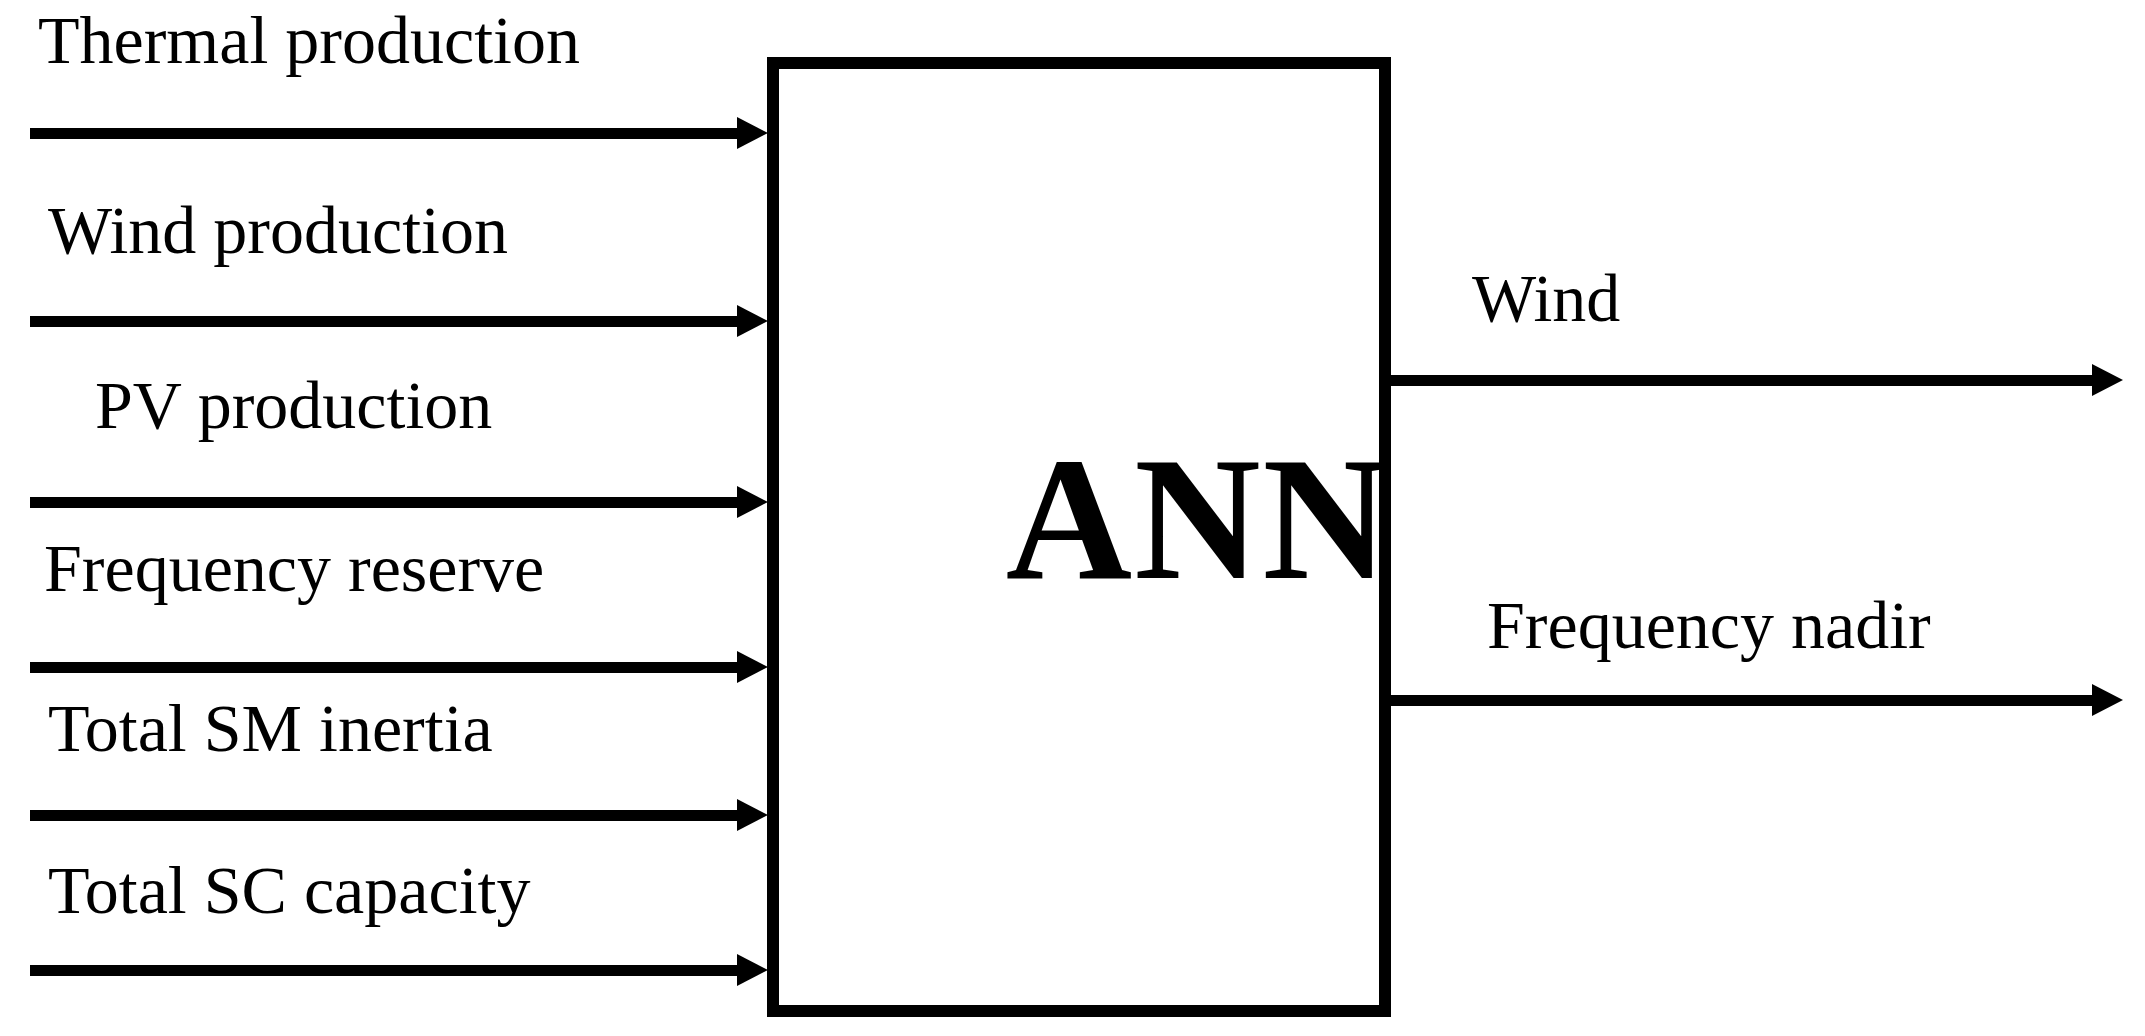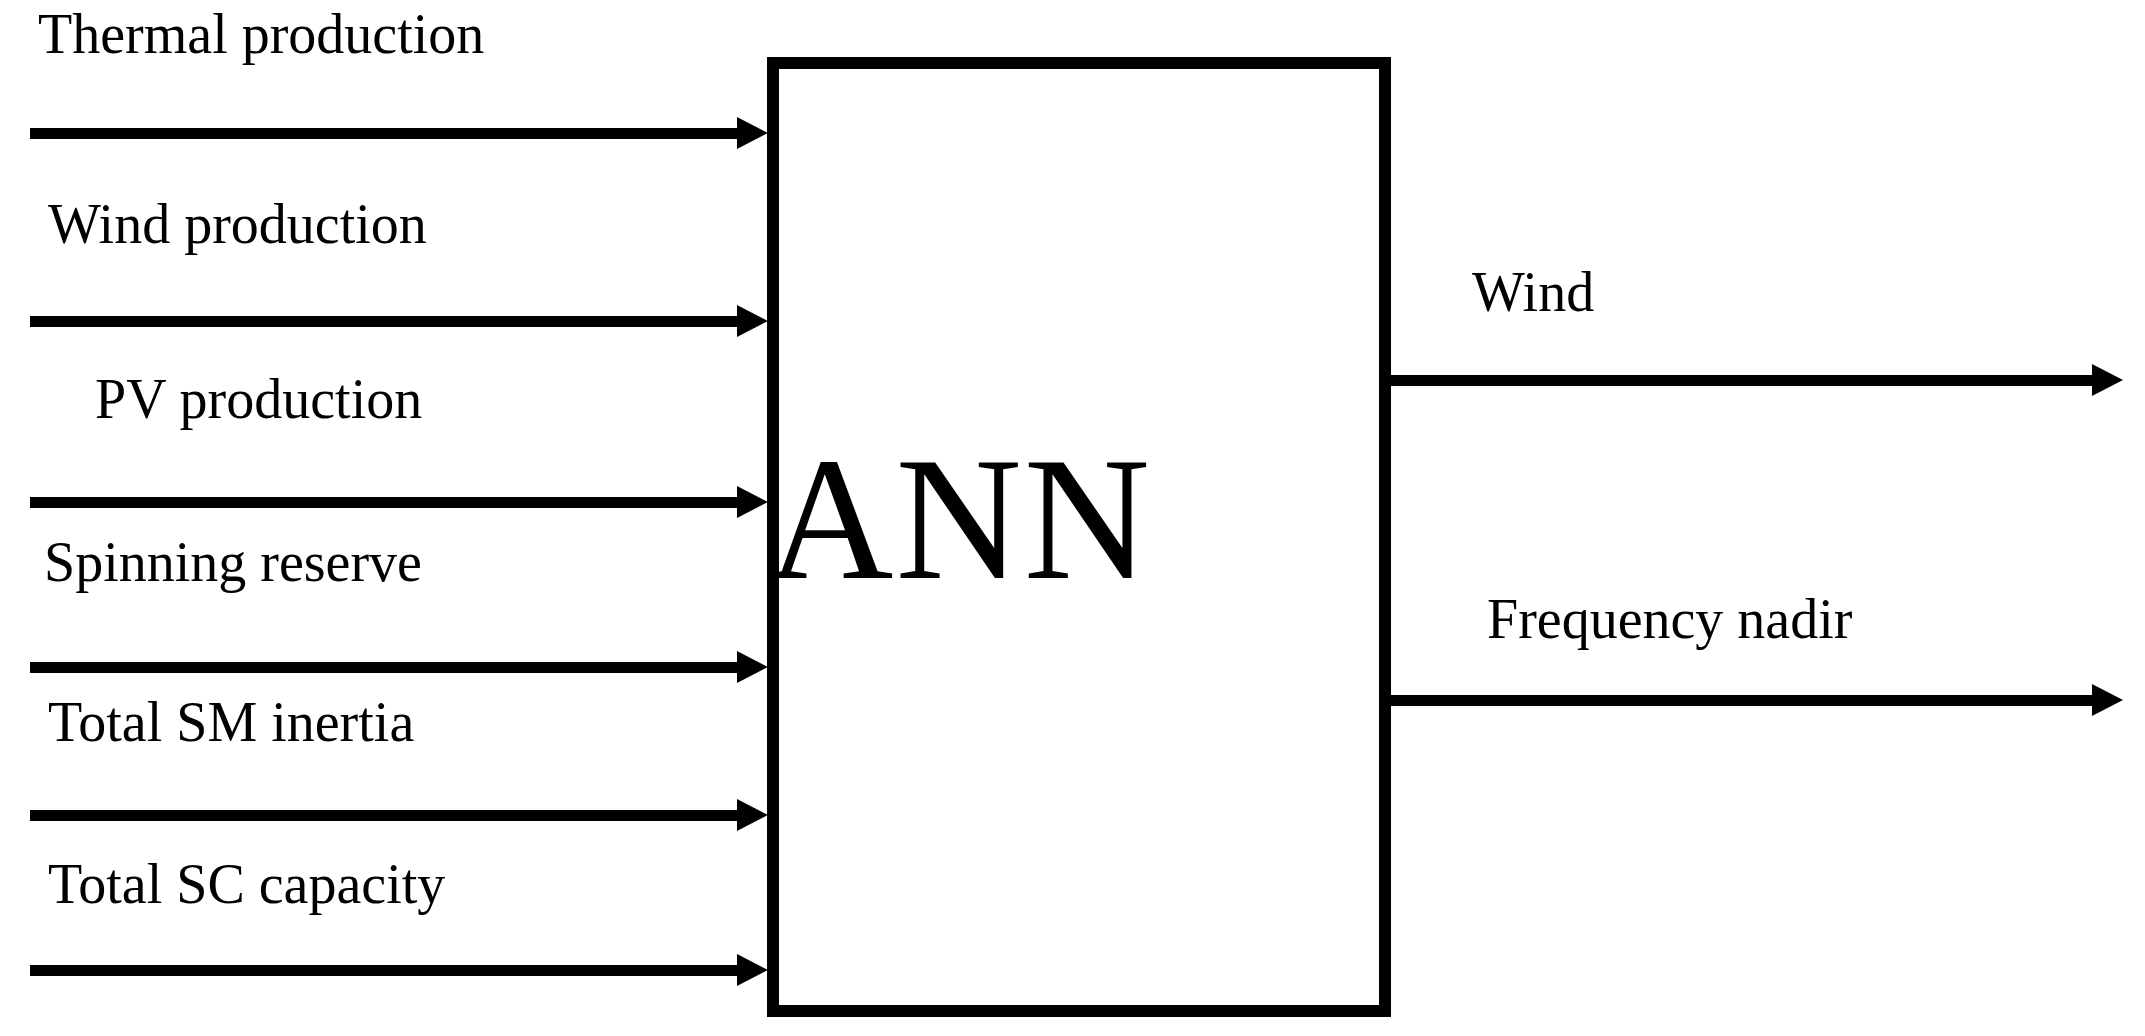--- a/index.html
+++ b/index.html
@@ -11,21 +11,21 @@
     position: relative;
     width: 2145px;
     height: 1036px;
     background: #ffffff;
     overflow: hidden;
     font-family: "Liberation Serif", "DejaVu Serif", serif;
     color: #000000;
   }
   .io-label {
     position: absolute;
-    font-size: 56px;
+    font-size: 68px;
     line-height: 1;
     white-space: nowrap;
     color: #000000;
   }
   .arrow {
     position: absolute;
     display: flex;
     align-items: center;
     height: 32px;
   }
@@ -50,40 +50,40 @@
     height: 960px;
     border: 12px solid #000000;
     box-sizing: border-box;
     background: #ffffff;
   }
   #ann-label {
     position: absolute;
     left: 767px;
     top: 432px;
     width: 624px;
-    text-align: left;
+    text-align: right;
     font-size: 175px;
-    font-weight: normal;
+    font-weight: bold;
     line-height: 1;
     letter-spacing: 2px;
     color: #000000;
   }
 </style>
 </head>
 <body>
 
 <div id="canvas">
 
   <div id="ann-box"></div>
   <div id="ann-label">ANN</div>
 
   <div class="io-label" style="left:38px;  top:6px;">Thermal production</div>
   <div class="io-label" style="left:48px;  top:196px;text-align:right;">Wind production</div>
   <div class="io-label" style="left:50px;  top:371px;margin-left:45px;">PV production</div>
-  <div class="io-label" style="left:44px;  top:534px;">Spinning reserve</div>
+  <div class="io-label" style="left:44px;  top:534px;">Frequency reserve</div>
   <div class="io-label" style="left:48px;  top:694px;">Total SM inertia</div>
   <div class="io-label" style="left:48px;  top:856px;">Total SC capacity</div>
 
   <div class="arrow" style="left:30px; width:738px; top:117px;">
     <div class="shaft"></div>
     <div class="head"></div>
   </div>
   <div class="arrow" style="left:30px; width:738px; top:305px;">
     <div class="shaft"></div>
     <div class="head"></div>

